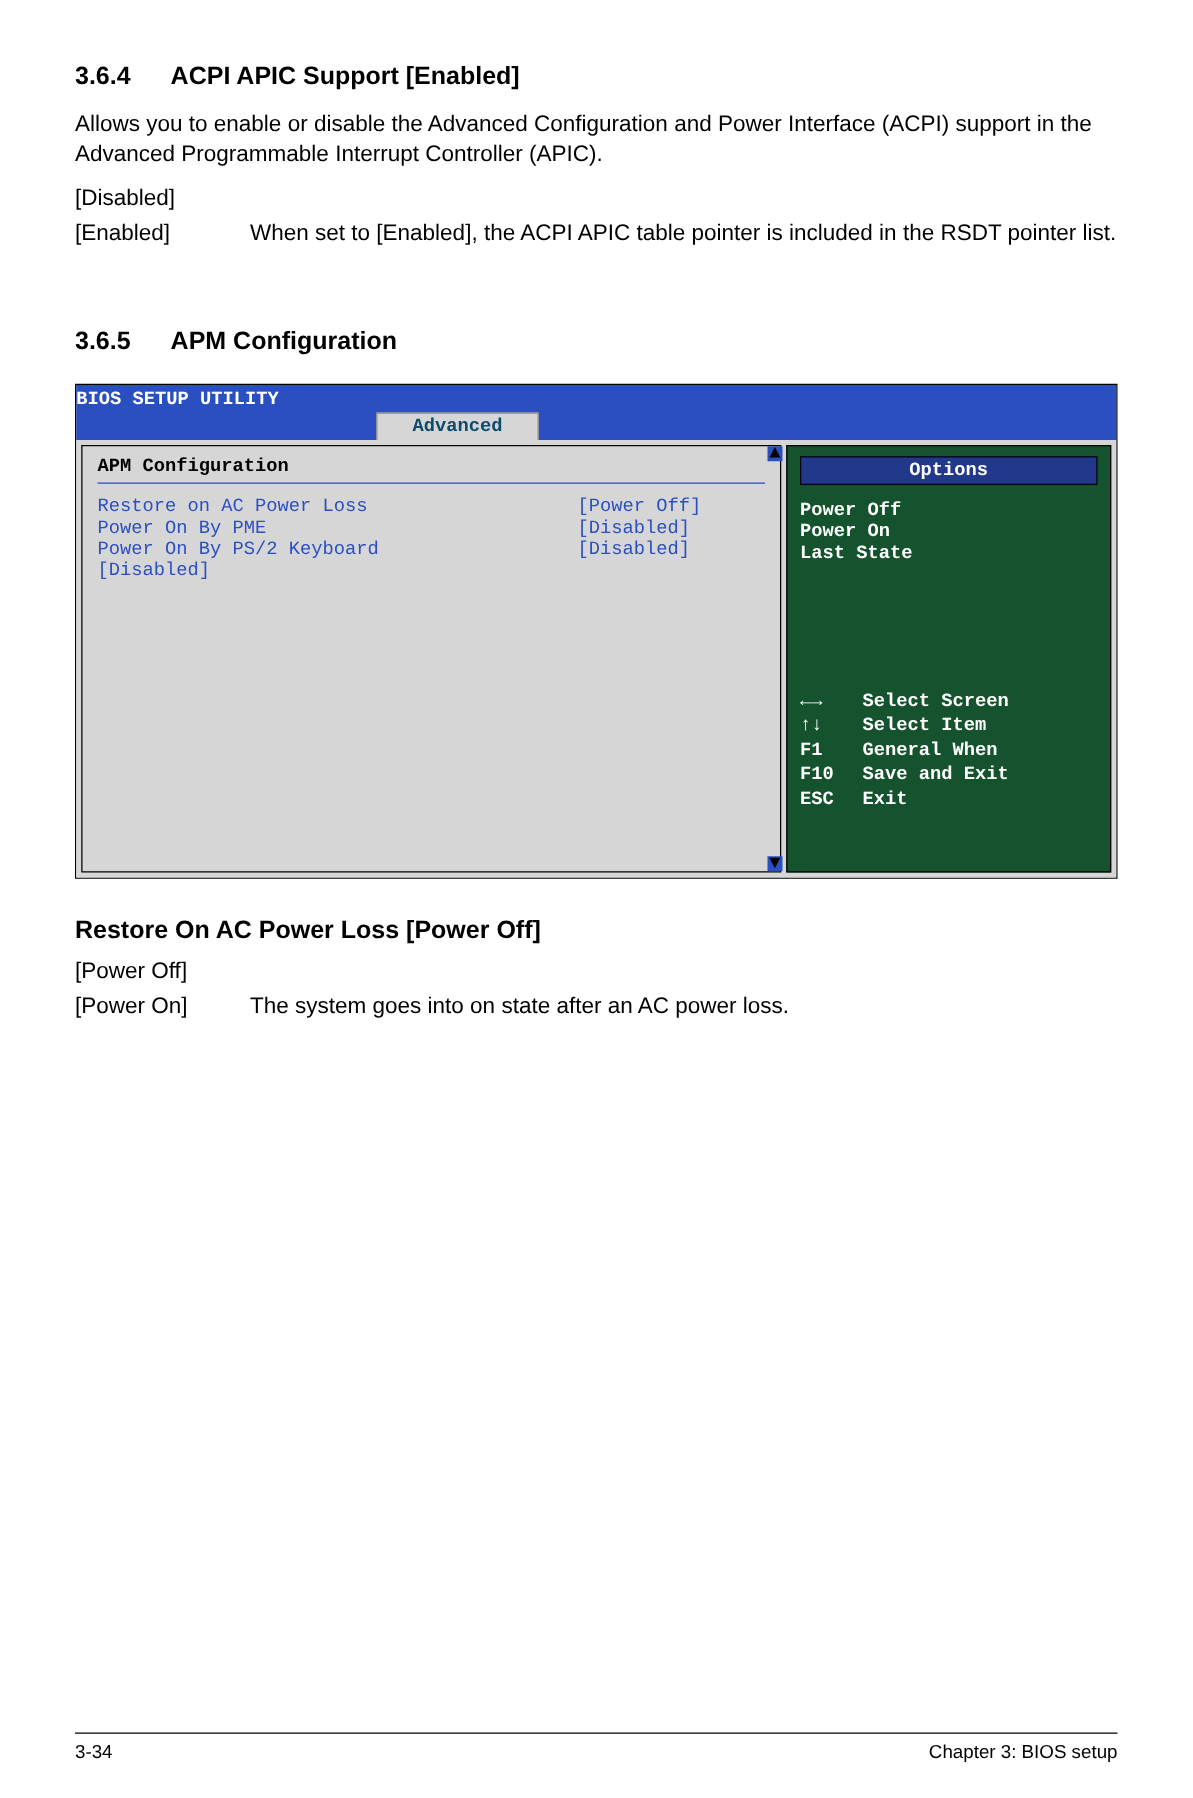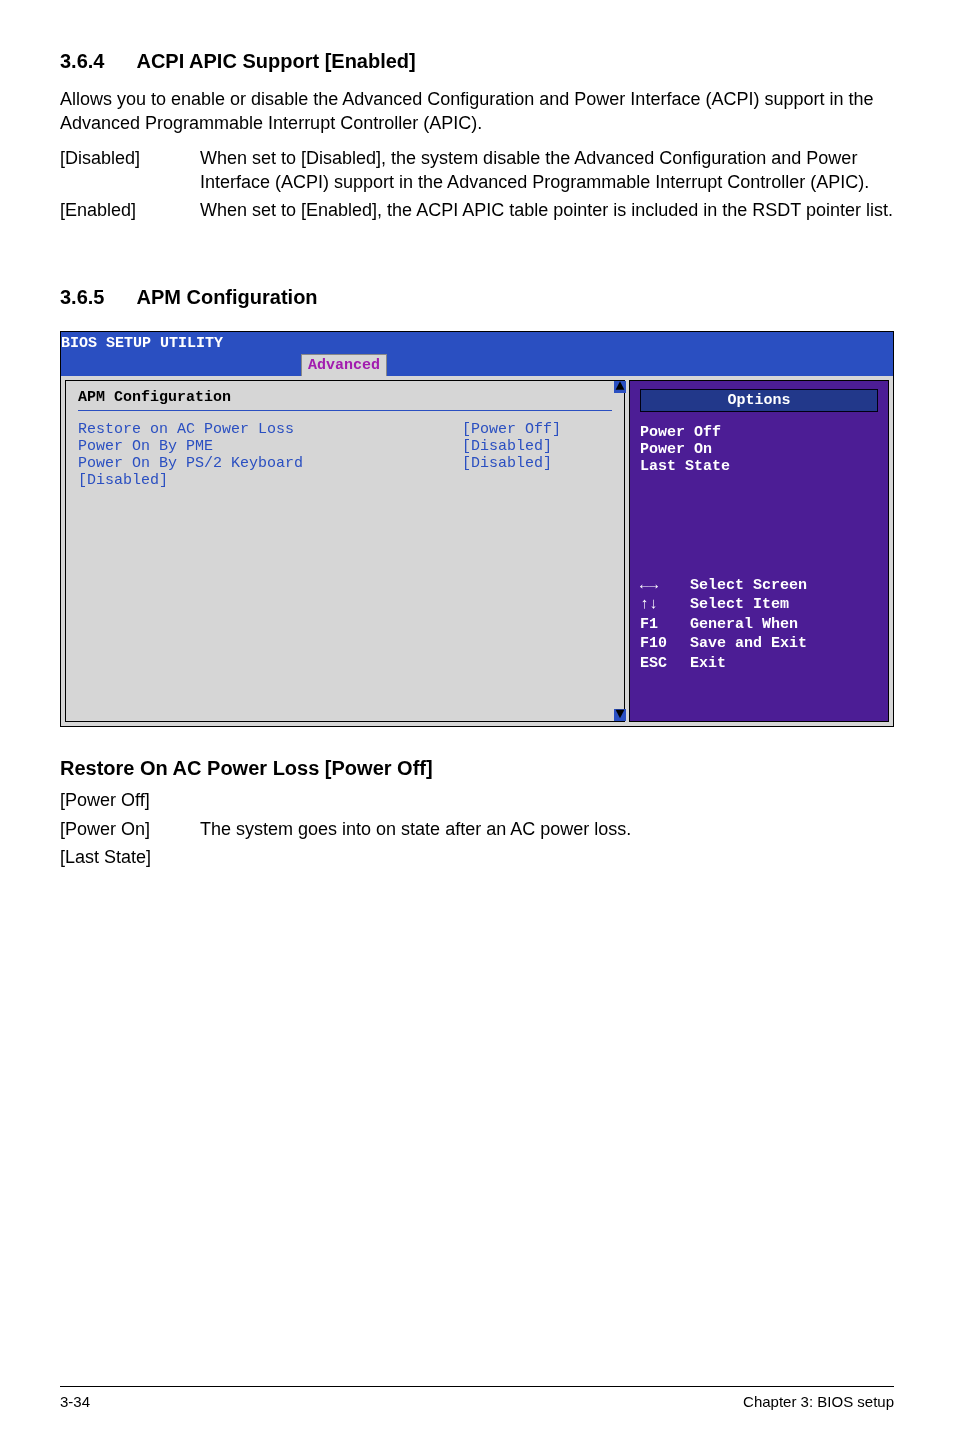--- a/index.html
+++ b/index.html
@@ -60,23 +60,23 @@
     color: #fff;
     font-weight: bold;
     text-align: left;
     padding-top: 3px;
   }
   .bios-header .tab {
     position: absolute;
     left: 240px;
     bottom: 0;
     background: #d6d6d6;
-    color: #a21caf;
-    font-weight: bold;
-    padding: 2px 6px;
+    color: #0c4a6e;
+    font-weight: bold;
+    padding: 2px 28px;
     border-left: 1px solid #888;
     border-top: 1px solid #888;
     border-right: 1px solid #888;
   }
   .bios-body {
     display: flex;
     background: #d6d6d6;
     font-family: "Courier New", monospace;
     font-size: 15px;
     height: 350px;
@@ -114,21 +114,21 @@
     text-align:center;
     font-weight:bold;
     line-height:12px;
   }
   .bios-right {
     width: 260px;
     border: 1px solid #000;
     margin: 4px 4px 4px 2px;
     padding: 8px 10px;
     color: #fff;
-    background: #4c1d95;
+    background: #14532d;
     font-weight: bold;
     display: flex;
     flex-direction: column;
   }
   .bios-right .options-header {
     background: #22388a;
     border:1px solid #001;
     text-align:center;
     padding:2px;
     margin-bottom:12px;
@@ -169,21 +169,20 @@
 </head>
 <body>
 
 <h2 class="section-title">
   <span class="num">3.6.4</span><span>ACPI APIC Support [Enabled]</span>
 </h2>
 <p class="desc">Allows you to enable or disable the Advanced Configuration and Power Interface (ACPI) support in the Advanced Programmable Interrupt Controller (APIC).</p>
 
 <div class="opt-row">
   <div class="label">[Disabled]</div>
-  <div class="text">When set to [Disabled], the system disable the Advanced Configuration and Power Interface (ACPI) support in the Advanced Programmable Interrupt Controller (APIC).</div>
 </div>
 <div class="opt-row">
   <div class="label">[Enabled]</div>
   <div class="text">When set to [Enabled], the ACPI APIC table pointer is included in the RSDT pointer list.</div>
 </div>
 
 <div class="spacer-365"></div>
 
 <h2 class="section-title">
   <span class="num">3.6.5</span><span>APM Configuration</span>
@@ -249,19 +248,18 @@
 
 <h3 class="sub-heading">Restore On AC Power Loss [Power Off]</h3>
 <div class="opt-row">
   <div class="label">[Power Off]</div>
 </div>
 <div class="opt-row">
   <div class="label">[Power On]</div>
   <div class="text">The system goes into on state after an AC power loss.</div>
 </div>
 <div class="opt-row">
-  <div class="label">[Last State]</div>
 </div>
 
 <div class="page-footer">
   <span>3-34</span>
   <span>Chapter 3: BIOS setup</span>
 </div>
 
 </body></html>

